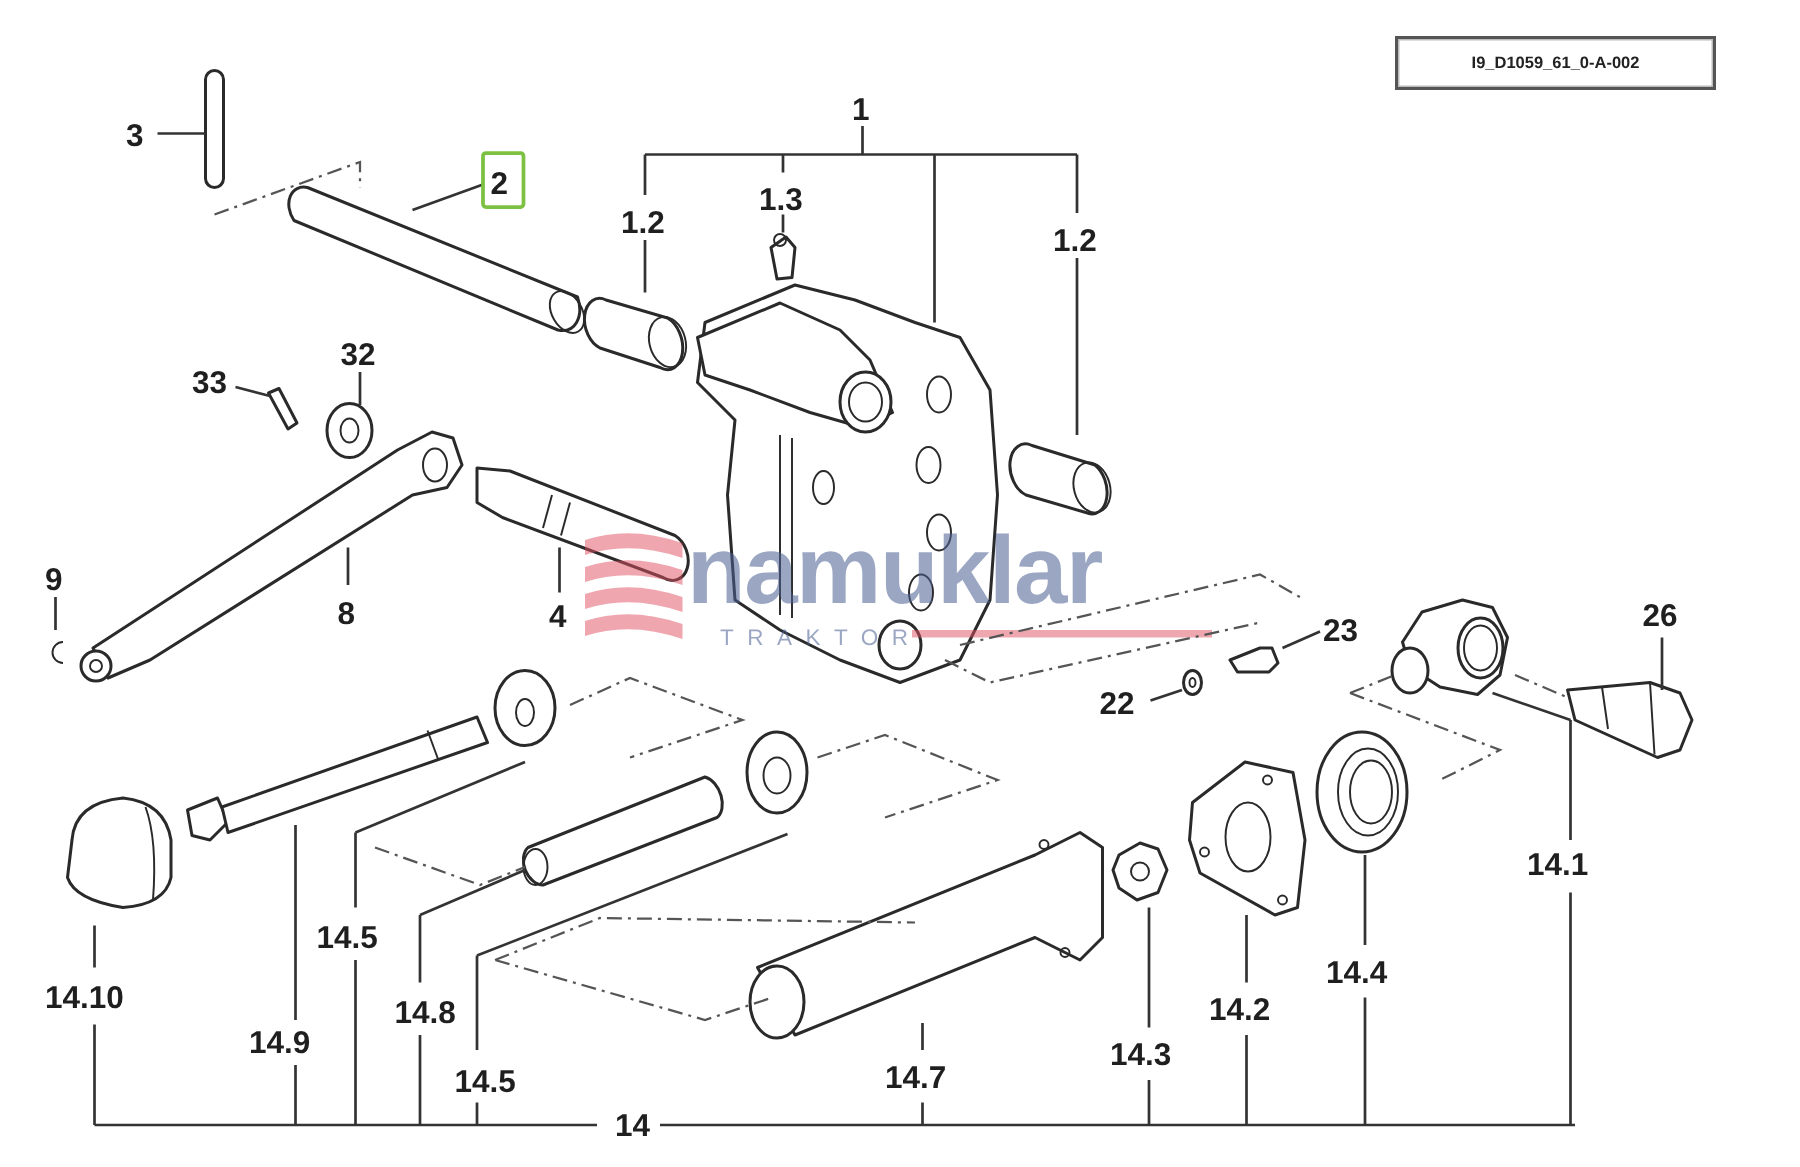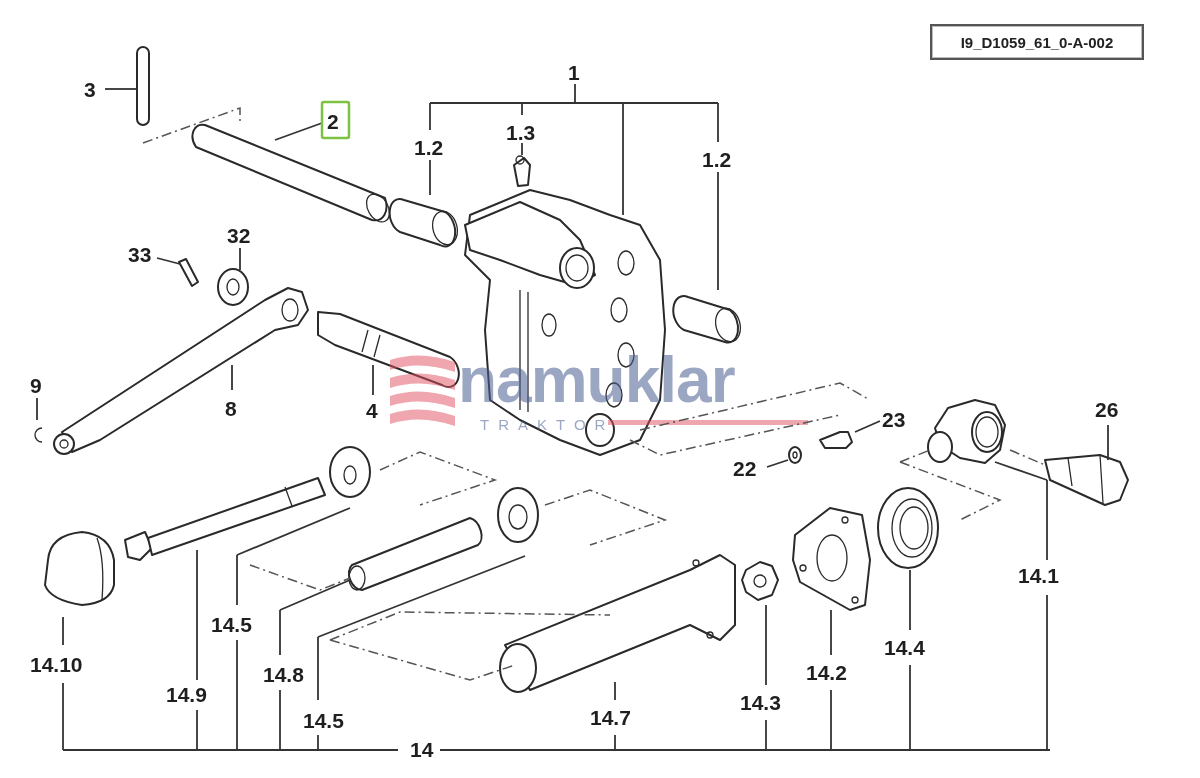--- a/index.html
+++ b/index.html
@@ -4,21 +4,21 @@
 <style>
   html, body { margin:0; padding:0; background:#ffffff; }
   body { width:1200px; height:778px; overflow:hidden; position:relative; font-family:"Liberation Sans", sans-serif; }
   #diagram { position:absolute; left:0; top:0; width:1200px; height:778px; }
   .ln { stroke:#333; stroke-width:1.8; fill:none; }
   .part { stroke:#2a2a2a; stroke-width:2; fill:#fff; stroke-linejoin:round; }
   .thin { stroke:#2a2a2a; stroke-width:1.3; fill:none; }
   .dash { stroke:#555; stroke-width:1.5; fill:none; stroke-dasharray:10 4 2 4; }
   .lbl { font-family:"Liberation Sans", sans-serif; font-weight:bold; font-size:21px; fill:#1f1f1f; }
   .ref-box { position:absolute; left:930px; top:24px; width:214px; height:36px; border:2px solid #555; box-sizing:border-box;
-             display:flex; align-items:center; justify-content:center; font-weight:bold; font-size:15px; color:#222;
+             display:flex; align-items:center; justify-content:center; font-weight:bold; font-size:11px; color:#222;
              font-family:"Liberation Sans", sans-serif; box-shadow:inset 0 0 0 1px #bbb; }
   .wm-text { font-family:"Liberation Sans", sans-serif; font-weight:bold; font-size:64px; fill:#4a5f92; opacity:0.55; letter-spacing:-1px; }
   .wm-sub { font-family:"Liberation Sans", sans-serif; font-size:15px; fill:#4a5f92; opacity:0.55; letter-spacing:9px; }
 </style>
 </head>
 <body>
 
 <div class="ref-box">I9_D1059_61_0-A-002</div>
 
 <svg id="diagram" viewBox="0 0 1200 778" xmlns="http://www.w3.org/2000/svg">

